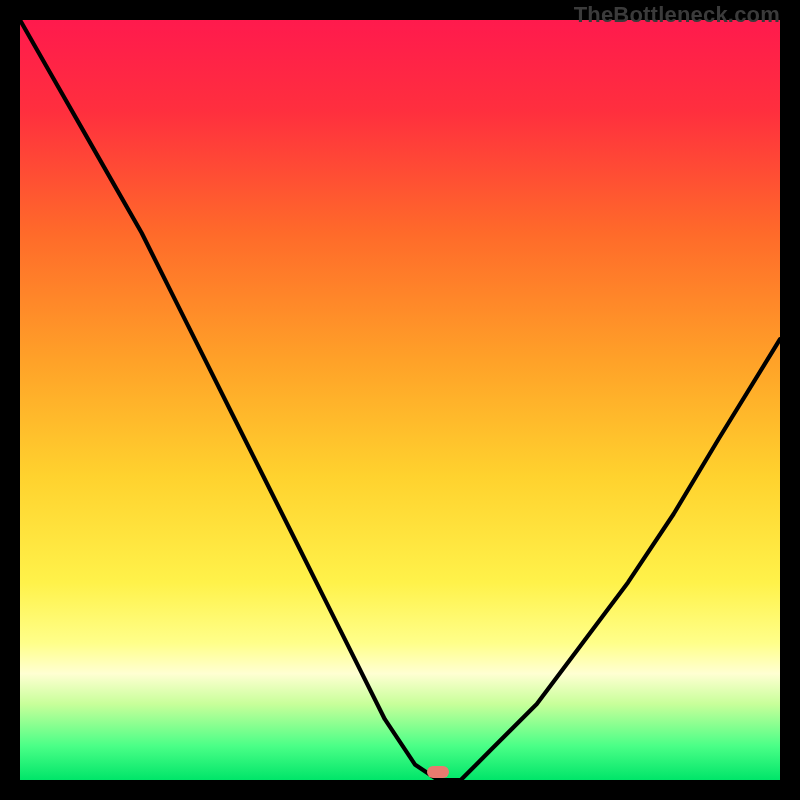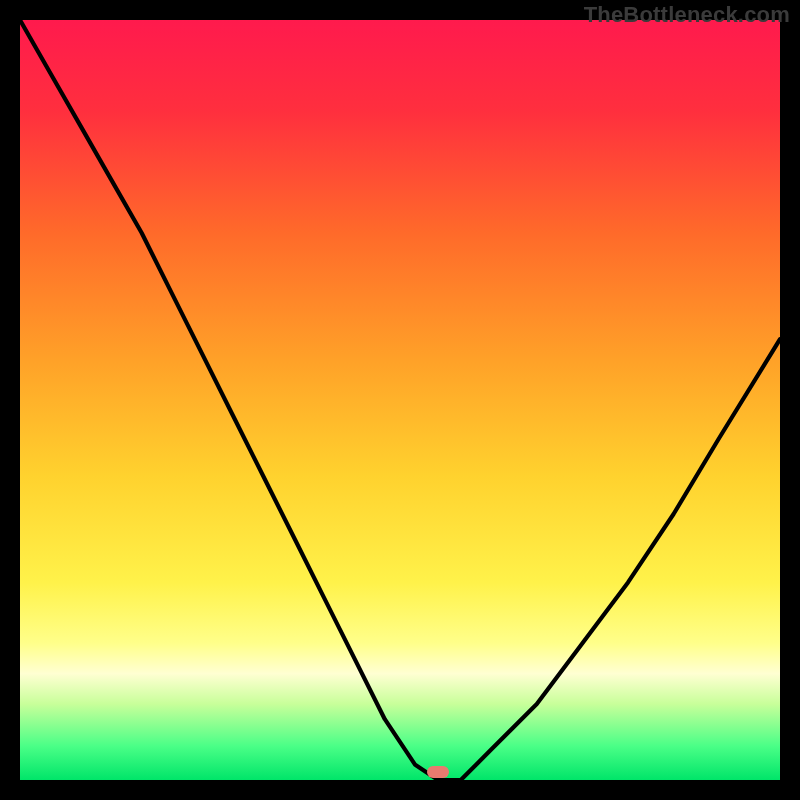--- a/index.html
+++ b/index.html
@@ -27,21 +27,21 @@
   .gradient-bg {
     position: absolute;
     left: 0;
     top: 0;
     width: 100%;
     height: 100%;
   }
   .watermark {
     position: absolute;
     top: 2px;
-    right: 10px;
+    right: 20px;
     color: #3b3b3b;
     font-size: 22px;
     font-weight: 600;
     font-family: Arial, Helvetica, sans-serif;
     letter-spacing: 0.2px;
   }
   .curve-svg {
     position: absolute;
     left: 0;
     top: 0;

